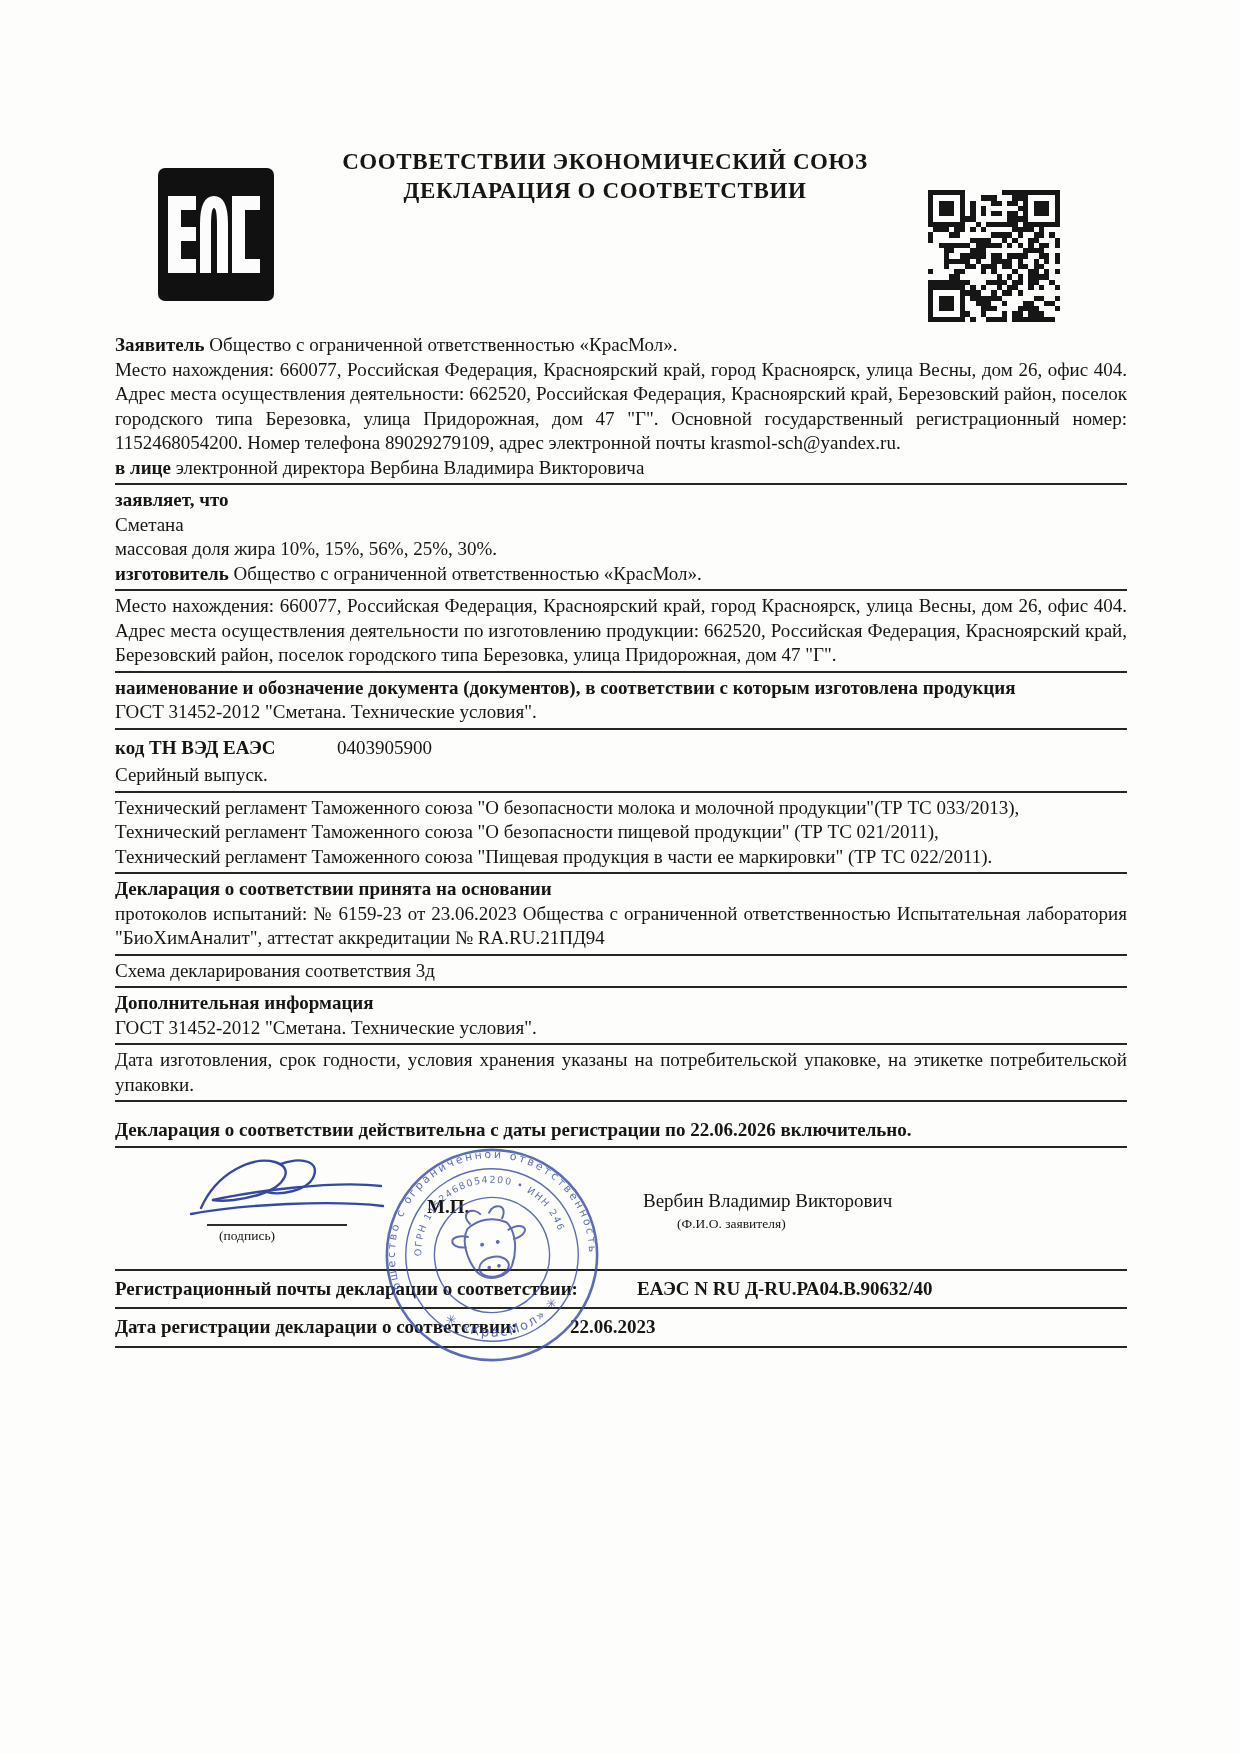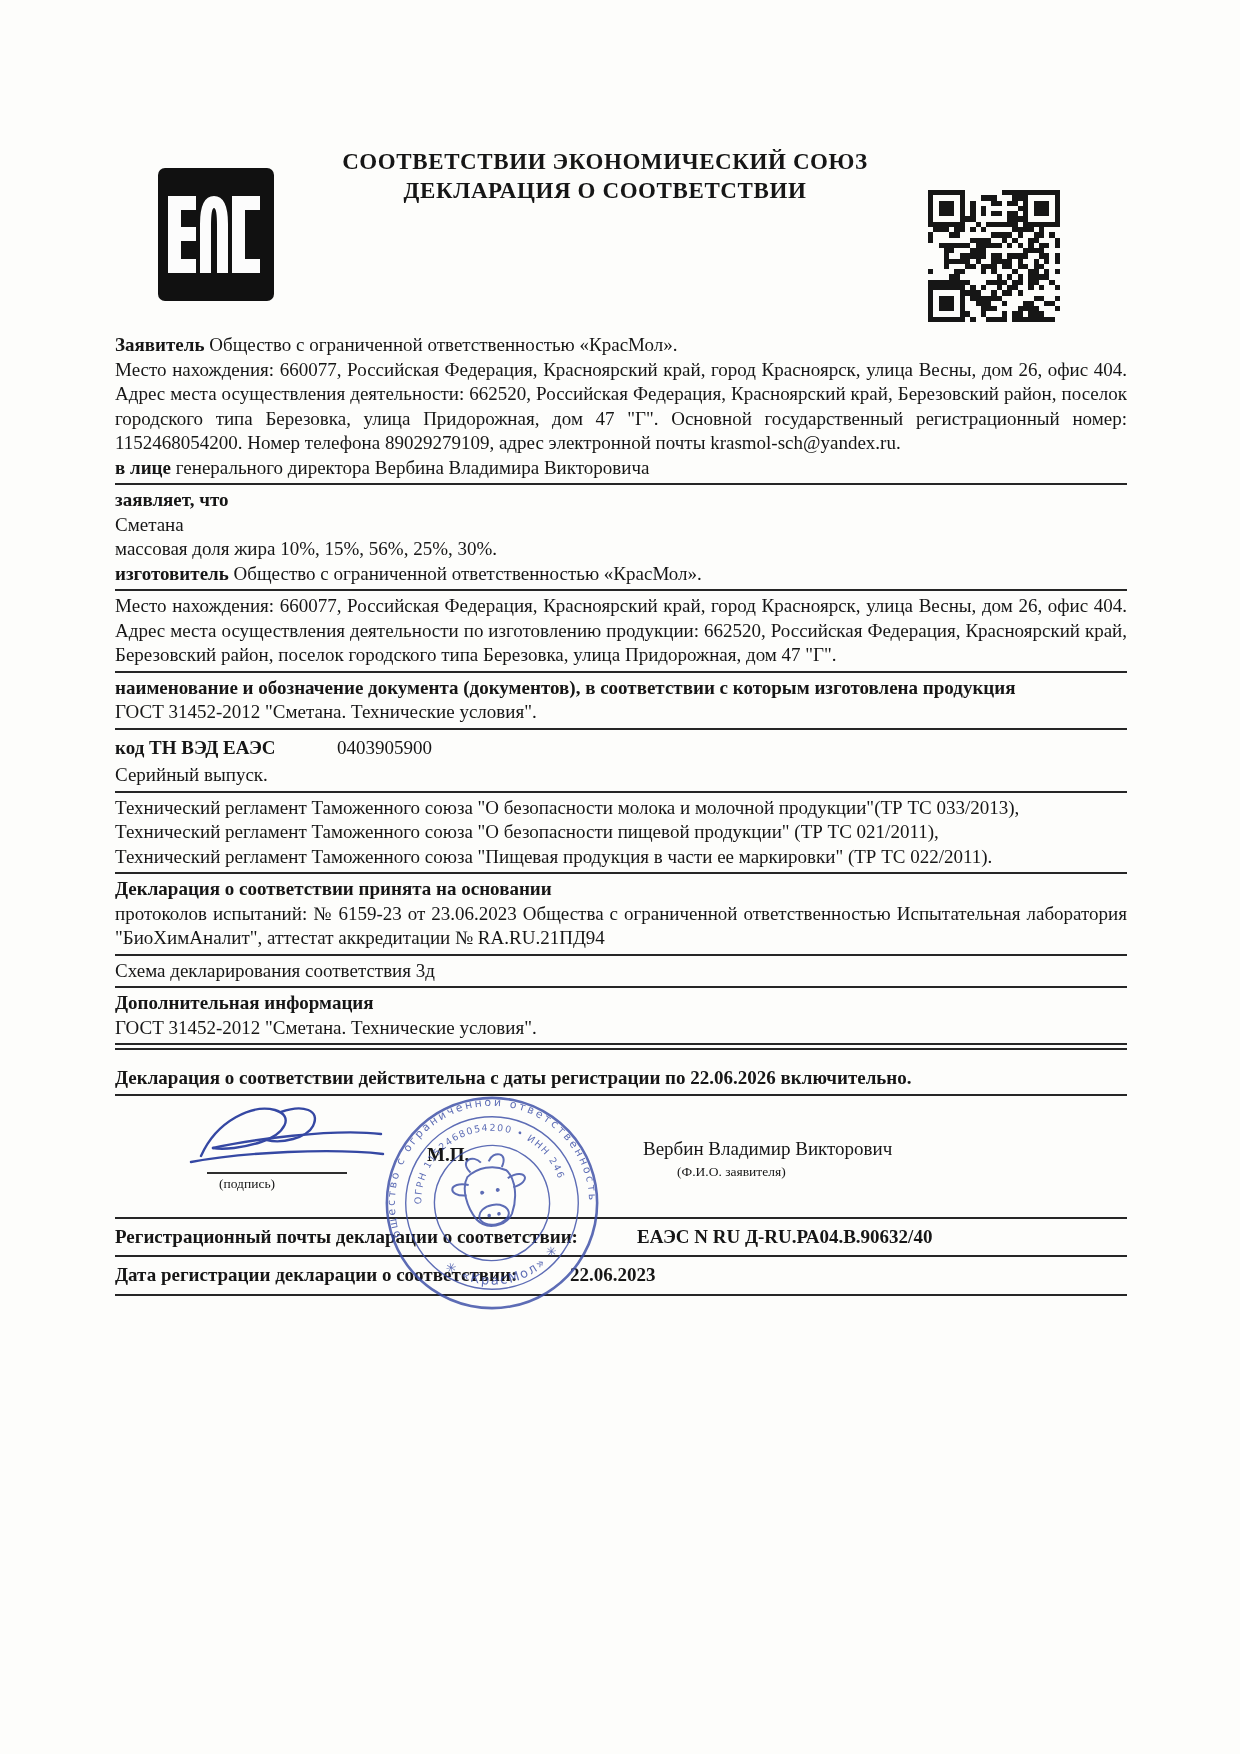--- a/index.html
+++ b/index.html
@@ -422,21 +422,21 @@
       <i style="grid-row:25;grid-column:21"></i>
       <i style="grid-row:25;grid-column:22"></i>
       <i style="grid-row:25;grid-column:23"></i>
       <i style="grid-row:25;grid-column:24"></i>
     </div>
 
   <div class="content">
 
     <p><b>Заявитель</b> <span>Общество с ограниченной ответственностью «КрасМол».</span></p>
     <p class="just">Место нахождения: 660077, Российская Федерация, Красноярский край, город Красноярск, улица Весны, дом 26, офис 404. Адрес места осуществления деятельности: 662520, Российская Федерация, Красноярский край, Березовский район, поселок городского типа Березовка, улица Придорожная, дом 47 "Г". Основной государственный регистрационный номер: 1152468054200. Номер телефона 89029279109, адрес электронной почты krasmol-sch@yandex.ru.</p>
-    <p><b>в лице</b> <span>генерального директора Вербина Владимира Викторовича</span></p>
+    <p><b>в лице</b> <span>электронной директора Вербина Владимира Викторовича</span></p>
     <div class="rule"></div>
 
     <p><b>заявляет, что</b></p>
     <p>Сметана</p>
     <p>массовая доля жира 10%, 15%, 56%, 25%, 30%.</p>
     <p><b>изготовитель</b> <span>Общество с ограниченной ответственностью «КрасМол».</span></p>
     <div class="rule"></div>
 
     <p class="just">Место нахождения: 660077, Российская Федерация, Красноярский край, город Красноярск, улица Весны, дом 26, офис 404. Адрес места осуществления деятельности по изготовлению продукции: 662520, Российская Федерация, Красноярский край, Березовский район, поселок городского типа Березовка, улица Придорожная, дом 47 "Г".</p>
     <div class="rule"></div>
@@ -458,20 +458,21 @@
     <p class="just">протоколов испытаний: № 6159-23 от 23.06.2023 Общества с ограниченной ответственностью Испытательная лаборатория "БиоХимАналит", аттестат аккредитации № RA.RU.21ПД94</p>
     <div class="rule"></div>
 
     <p>Схема декларирования соответствия 3д</p>
     <div class="rule"></div>
 
     <p><b>Дополнительная информация</b></p>
     <p>ГОСТ 31452-2012  "Сметана. Технические условия".</p>
     <div class="rule"></div>
 
+    <p class="just">Дата изготовления, срок годности, условия хранения указаны на потребительской упаковке, на этикетке потребительской упаковки.</p>
     <div class="rule"></div>
 
     <p class="validity">Декларация о соответствии действительна с даты регистрации по 22.06.2026 включительно.</p>
     <div class="rule"></div>
 
     <div class="sig-area">
 
       <svg class="sig-svg" viewBox="0 0 252 76" xmlns="http://www.w3.org/2000/svg">
         <g fill="none" stroke="#2b3f9f" stroke-width="2.4" stroke-linecap="round" opacity="0.95">
           <path d="M18,56 C34,20 70,4 92,10 C112,16 102,34 78,42 C60,48 40,50 30,48"></path>

